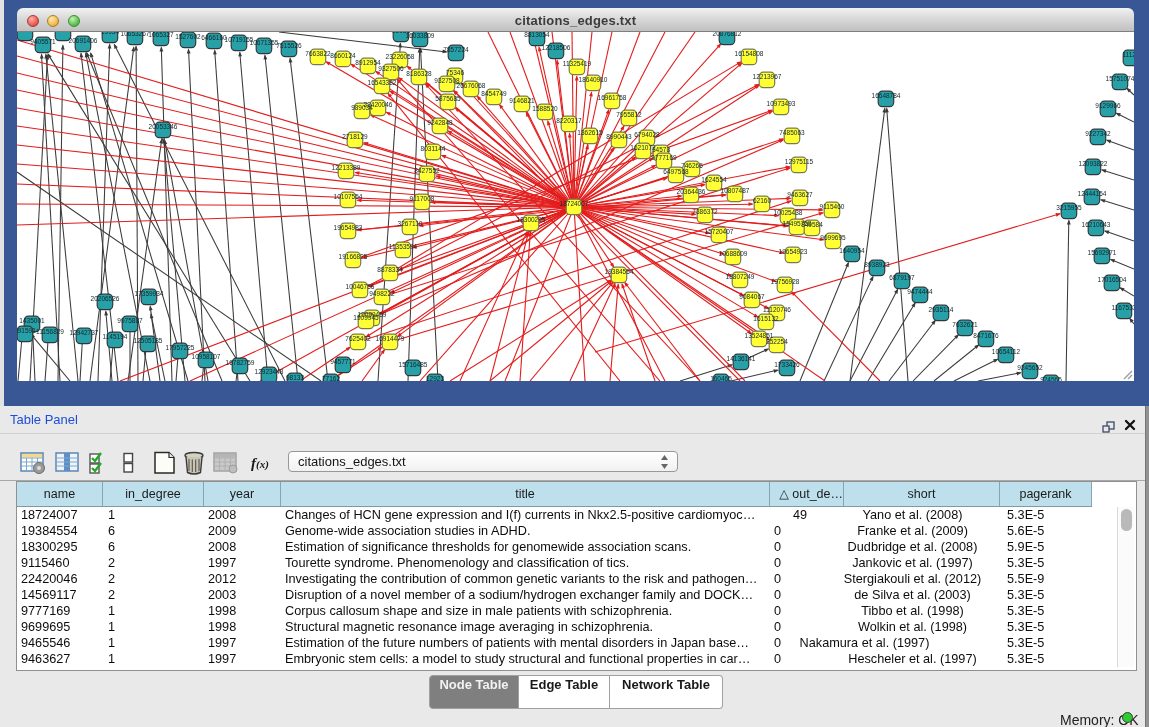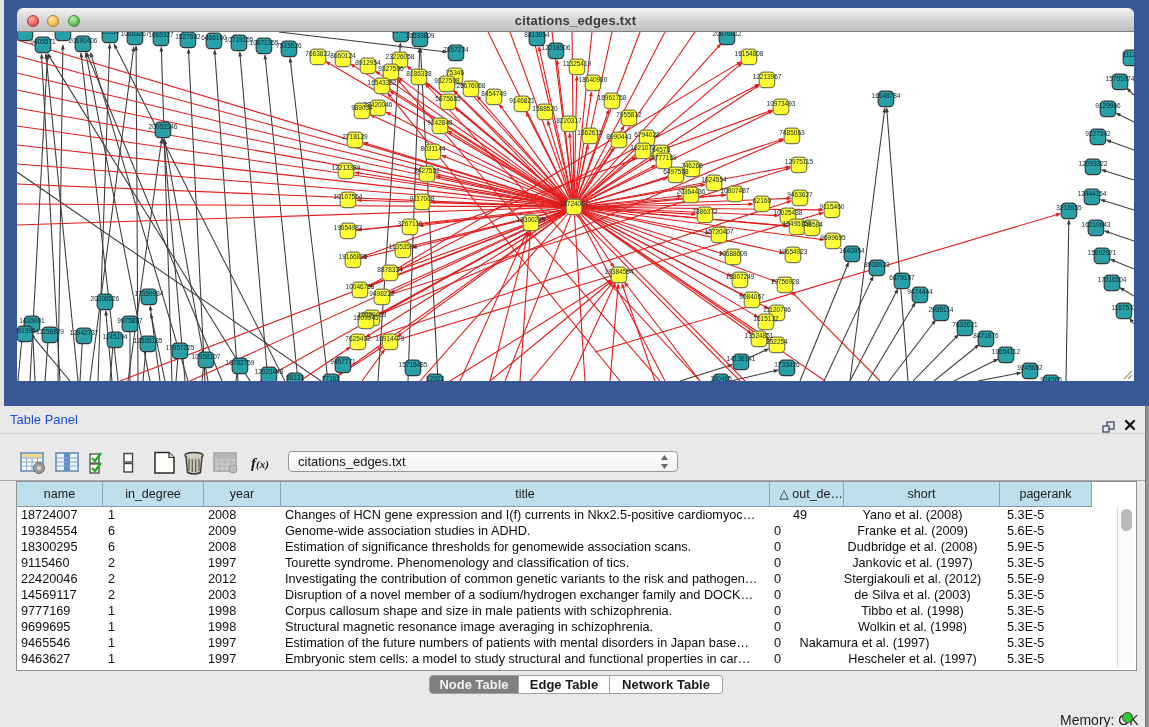--- a/index.html
+++ b/index.html
@@ -17,21 +17,21 @@
 #combo{position:absolute;left:288px;top:17px;width:390px;height:21px;background:linear-gradient(#ffffff,#f1f1f1);border:1px solid #989898;border-radius:4px;font-size:13px;color:#141414;line-height:19px;padding-left:9px}
 #combo .steps{position:absolute;right:8px;top:2px;width:9px;height:16px;font-size:0}
 #tablewrap{position:absolute;left:16px;top:75px;width:1121px;height:190px;background:#fff;border:1px solid #909090}
 .hcell{position:absolute;top:0px;height:25px;background:#bee0ec;border-right:1px solid #86a5b1;border-bottom:1px solid #7d9aa5;font-size:12.5px;color:#1a1a1a;text-align:center;line-height:24px}
 .row{position:absolute;left:0;width:1100px;height:16px;font-size:12.7px;color:#0d0d0d}
 .row span{position:absolute;top:0;line-height:16px;white-space:nowrap}
 .row span.ctr{text-align:center}
 #vsb{position:absolute;left:1100px;top:25px;width:17px;height:160px;background:#fbfbfb;border-left:1px solid #d8d8d8}
 #vsb .thumb{position:absolute;left:3px;top:2px;width:11px;height:22px;background:#b9b9b9;border-radius:6px}
 #tabs{position:absolute;left:429px;top:269px;height:19px;font-size:13px;font-weight:bold}
-#tabs .seg{float:left;height:19px;line-height:18px;text-align:center;background:#fff;border:1px solid #a0a0a0;border-left:none;color:#1a1a1a}
+#tabs .seg{float:left;height:34px;line-height:18px;text-align:center;background:#fff;border:1px solid #a0a0a0;border-left:none;color:#1a1a1a}
 #tabs .seg.first{border-left:1px solid #a0a0a0;border-radius:4px 0 0 4px;background:#7f7f7f;color:#f2f2f2}
 #tabs .seg.last{border-radius:0 4px 4px 0}
 #mem{position:absolute;left:1060px;top:306px;font-size:14px;color:#222}
 #memdot{position:absolute;left:1122px;top:306px;width:11px;height:11px;border-radius:50%;background:#2ecc2e;border:1px solid #3c3c3c}
 #rstrip{position:absolute;left:1145px;top:0px;width:4px;height:321px;background:#919191;border-left:1px solid #777}
 .icon{position:absolute;top:16px}
 #paneicons{position:absolute;right:8px;top:11px;width:40px;height:18px}
 </style></head>
 <body>
 <div id="desk">

